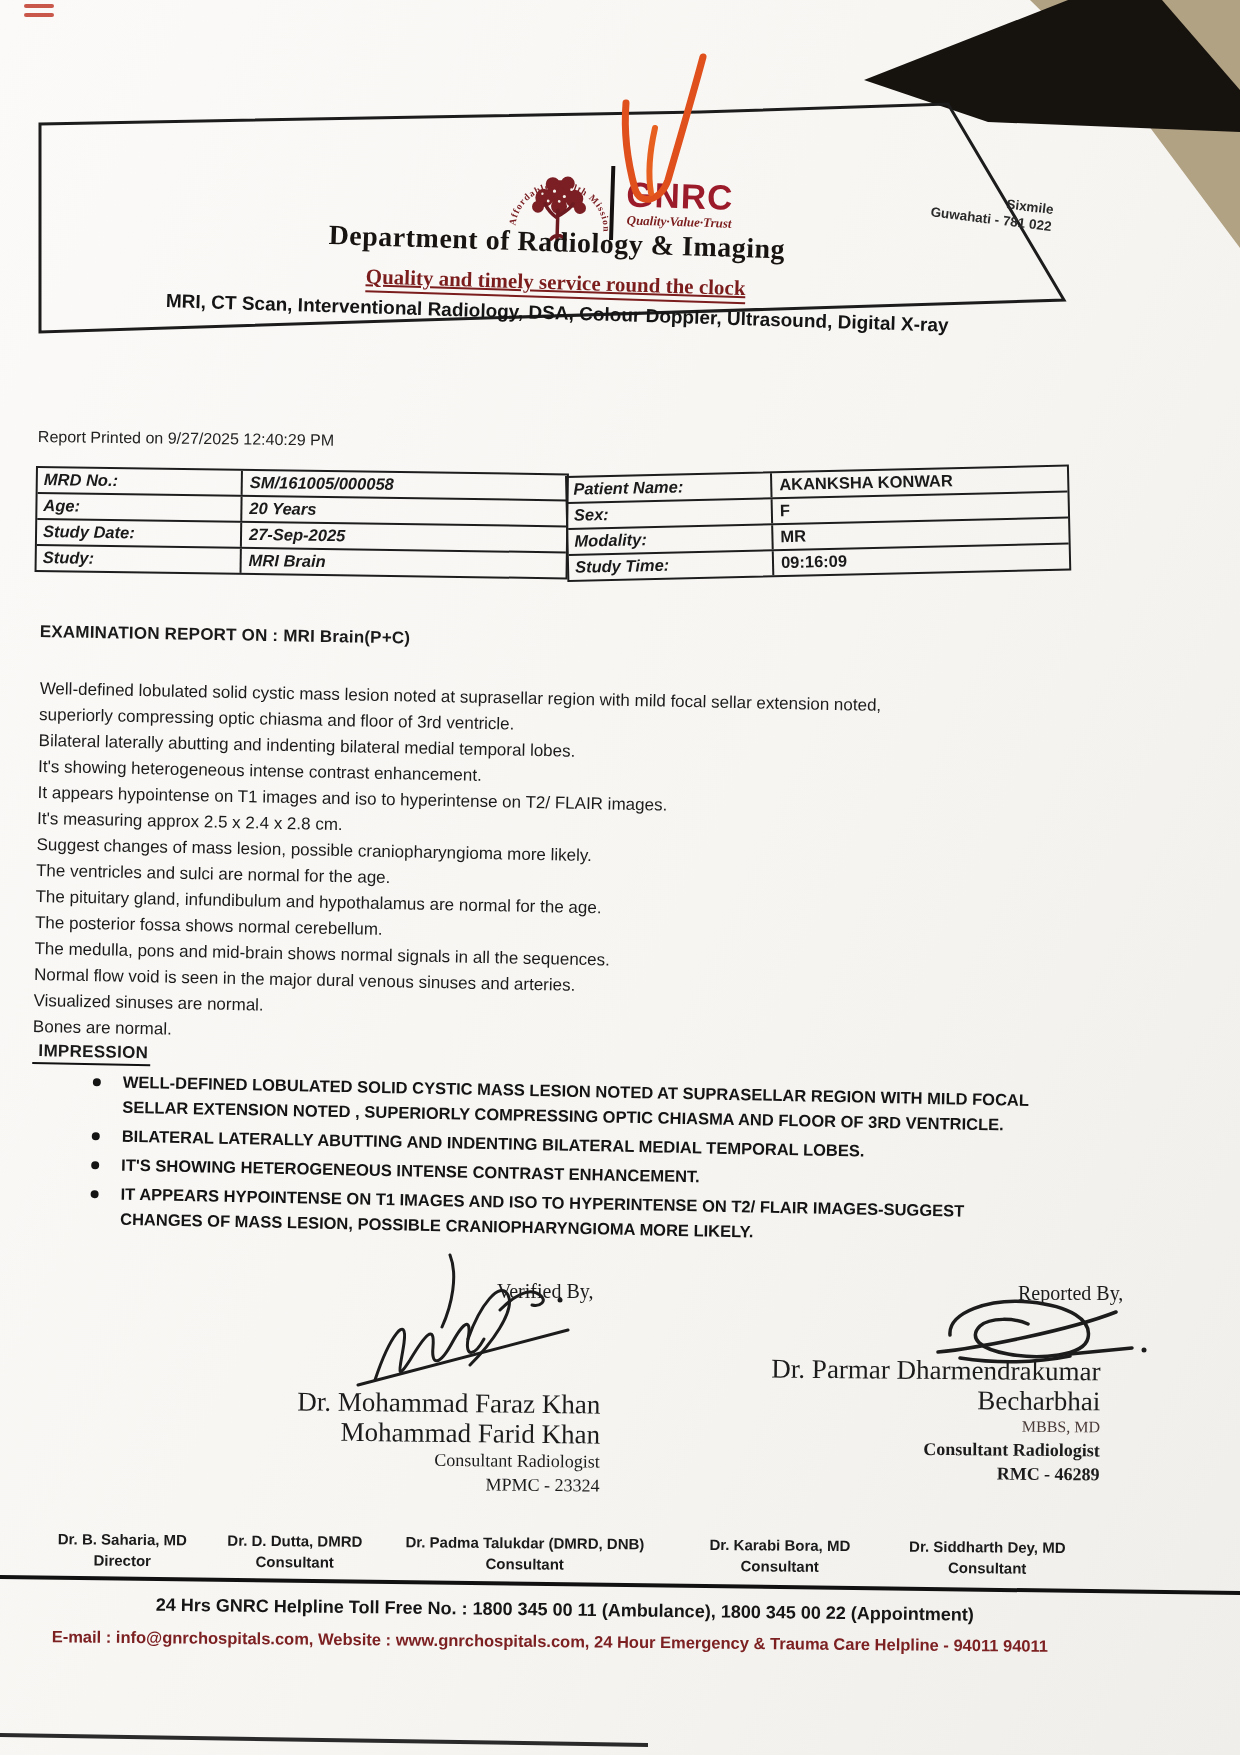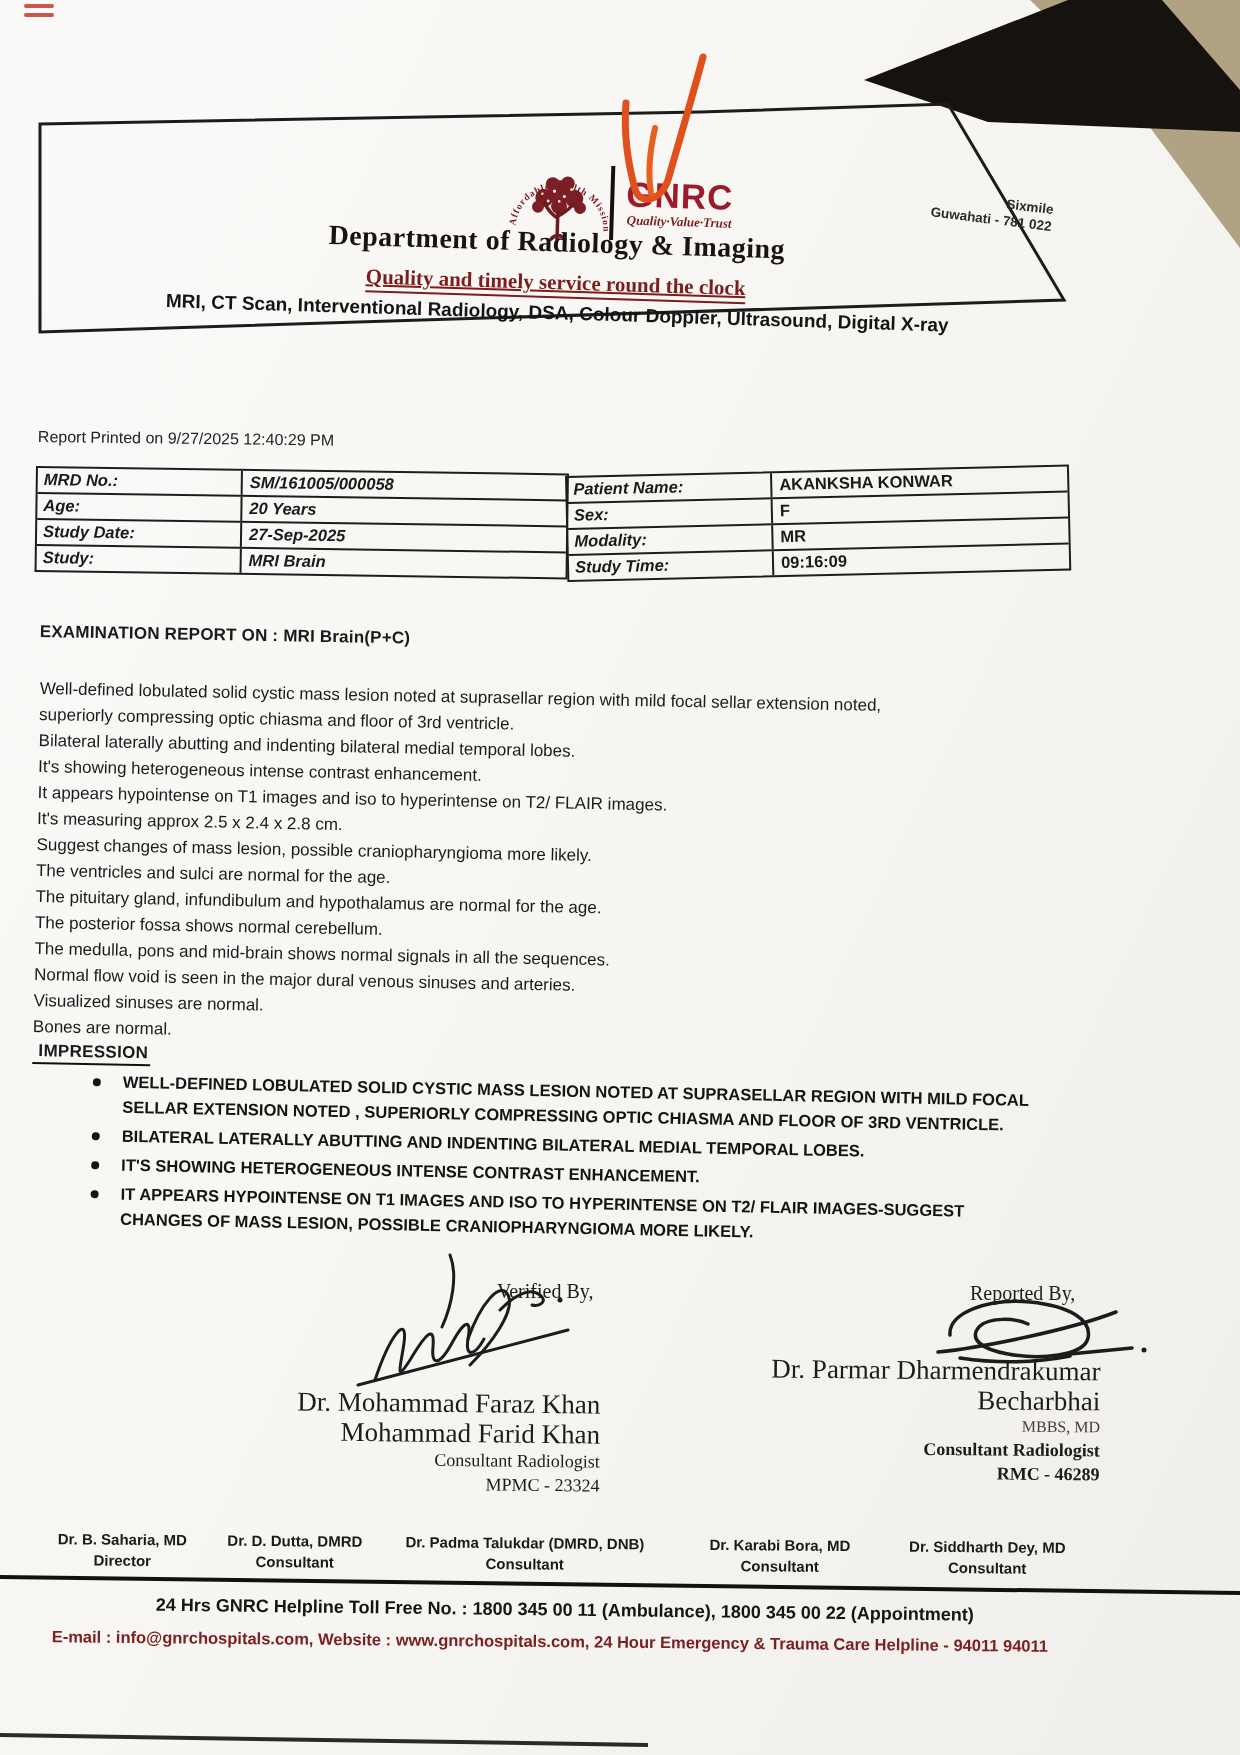--- a/index.html
+++ b/index.html
@@ -195,21 +195,21 @@
     </g>
     <circle cx="230" cy="65" r="2.5" fill="#1c1c1c"></circle>
   </svg>
   <div class="sig-block verified-block">
     <div class="sig-name">Dr. Mohammad Faraz Khan</div>
     <div class="sig-name">Mohammad Farid Khan</div>
     <div class="sig-role">Consultant Radiologist</div>
     <div class="sig-role">MPMC - 23324</div>
   </div>
 
-  <div class="sig-head" style="left:970px;top:1282px;">Reported By,</div>
+  <div class="sig-head" style="left:1018px;top:1282px;">Reported By,</div>
   <svg class="sig-svg" style="left:920px;top:1290px;" width="240" height="90" viewBox="0 0 240 90">
     <g fill="none" stroke="#1c1c1c" stroke-width="3.5" stroke-linecap="round">
       <path d="M 30,45 C 28,22 70,8 110,12 C 150,16 172,30 168,48 C 164,66 120,70 88,64 C 60,59 48,48 60,36 C 70,27 95,28 108,34"></path>
       <path d="M 18,62 C 60,58 150,40 196,22"></path>
       <path d="M 40,68 C 80,74 120,72 150,66"></path>
       <path d="M 150,64 L 212,58"></path>
     </g>
     <circle cx="224" cy="60" r="2.5" fill="#1c1c1c"></circle>
   </svg>
   <div class="sig-block reported-block">

